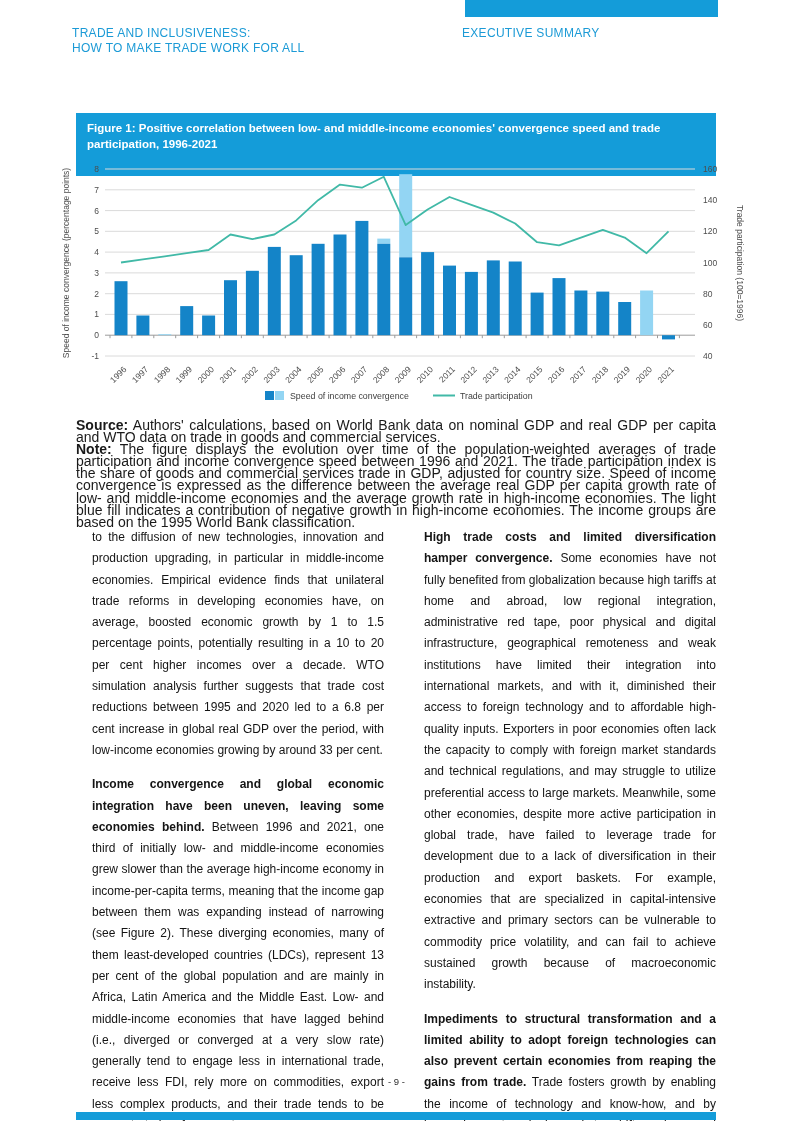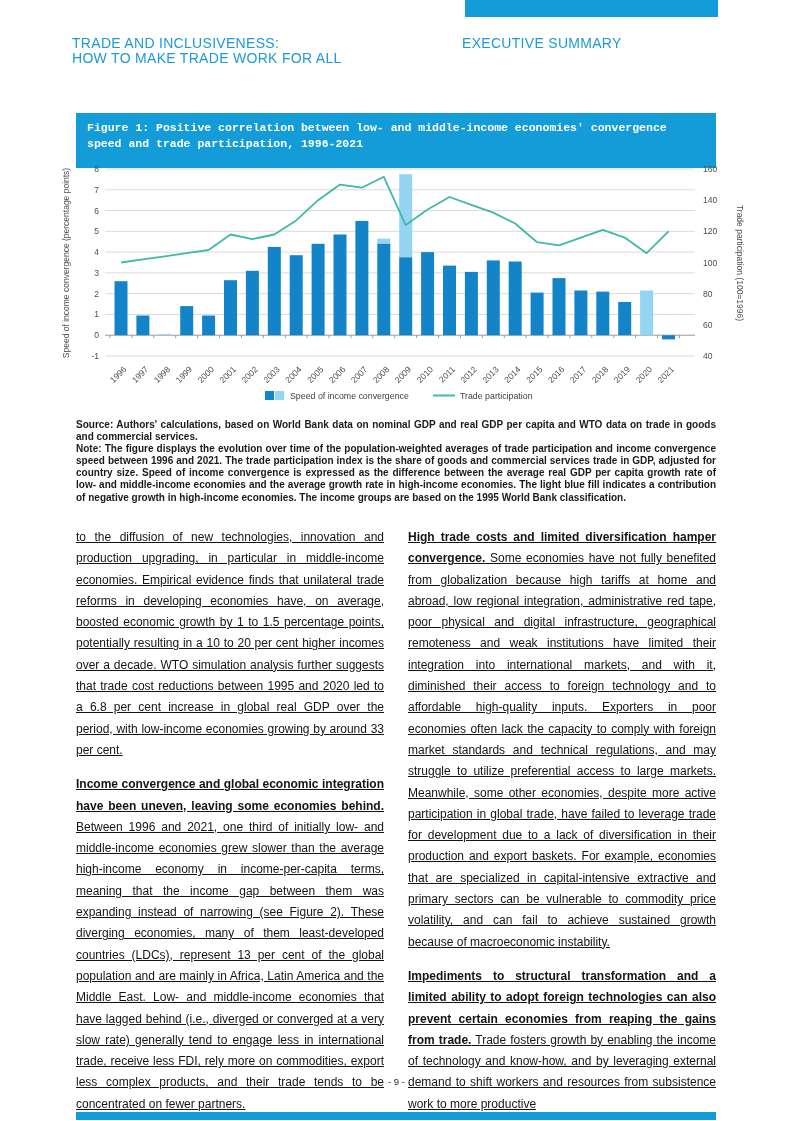--- a/index.html
+++ b/index.html
@@ -4,37 +4,37 @@
 <style>
   :root{
     --accent:#149CD9;
     --hdrtext:#1B9AD6;
     --bodytext:#141414;
   }
   html,body{margin:0;padding:0;background:#fff;}
   .page{position:relative;width:793px;height:1121px;background:#fff;overflow:hidden;
         font-family:"Liberation Sans",sans-serif;color:var(--bodytext);margin:0 auto;}
   .top-bar{position:absolute;left:465px;top:0;width:253px;height:17px;background:var(--accent);}
-  .hdr{position:absolute;top:36px;font-size:14px;line-height:15px;color:var(--hdrtext);
+  .hdr{position:absolute;top:26px;font-size:12px;line-height:15px;color:var(--hdrtext);
        letter-spacing:0.3px;font-weight:400;}
   .hdr-left{left:72px;}
   .hdr-right{left:462px;}
   .banner{position:absolute;left:76px;top:113px;width:640px;box-sizing:border-box;
           background:var(--accent);color:#fff;font-weight:bold;font-size:11.5px;
-          line-height:16px;padding:7px 12px 16px 11px;font-family:Liberation Mono, monospace;}
+          line-height:16px;padding:7px 12px 24px 11px;}
   .chart-wrap{position:absolute;left:55px;top:163px;width:700px;height:252px;}
   #chart-svg text{font-family:"Liberation Sans",sans-serif;}
   #chart-svg .tick{font-size:8.5px;fill:#4D4D4D;}
   #chart-svg .leg{font-size:8.8px;fill:#3d3d3d;}
-  .src-note{position:absolute;left:76px;top:419px;width:640px;font-size:10px;
-            line-height:12.1px;text-align:justify;color:#1a1a1a;font-weight:bold;}
+  .src-note{position:absolute;left:76px;top:419px;width:640px;font-size:14px;
+            line-height:12.1px;text-align:justify;color:#1a1a1a;}
   .src-note p{margin:0;}
   .body-cols{position:absolute;left:76px;top:527px;width:640px;display:flex;gap:24px;}
   .col{width:308px;font-size:12px;line-height:21.3px;text-align:justify;color:var(--bodytext);}
-  .col p{margin:0 0 13px 0;text-decoration:underline;}
+  .col p{margin:0 0 13px 16px;}
   .page-num{position:absolute;left:0;top:1076px;width:100%;text-align:center;
             font-size:9.5px;color:#2b2b2b;}
   .bottom-bar{position:absolute;left:76px;top:1112px;width:640px;height:8px;background:var(--accent);}
 </style>
 </head>
 <body>
 
 <div class="page">
 
   <div class="top-bar"></div>

